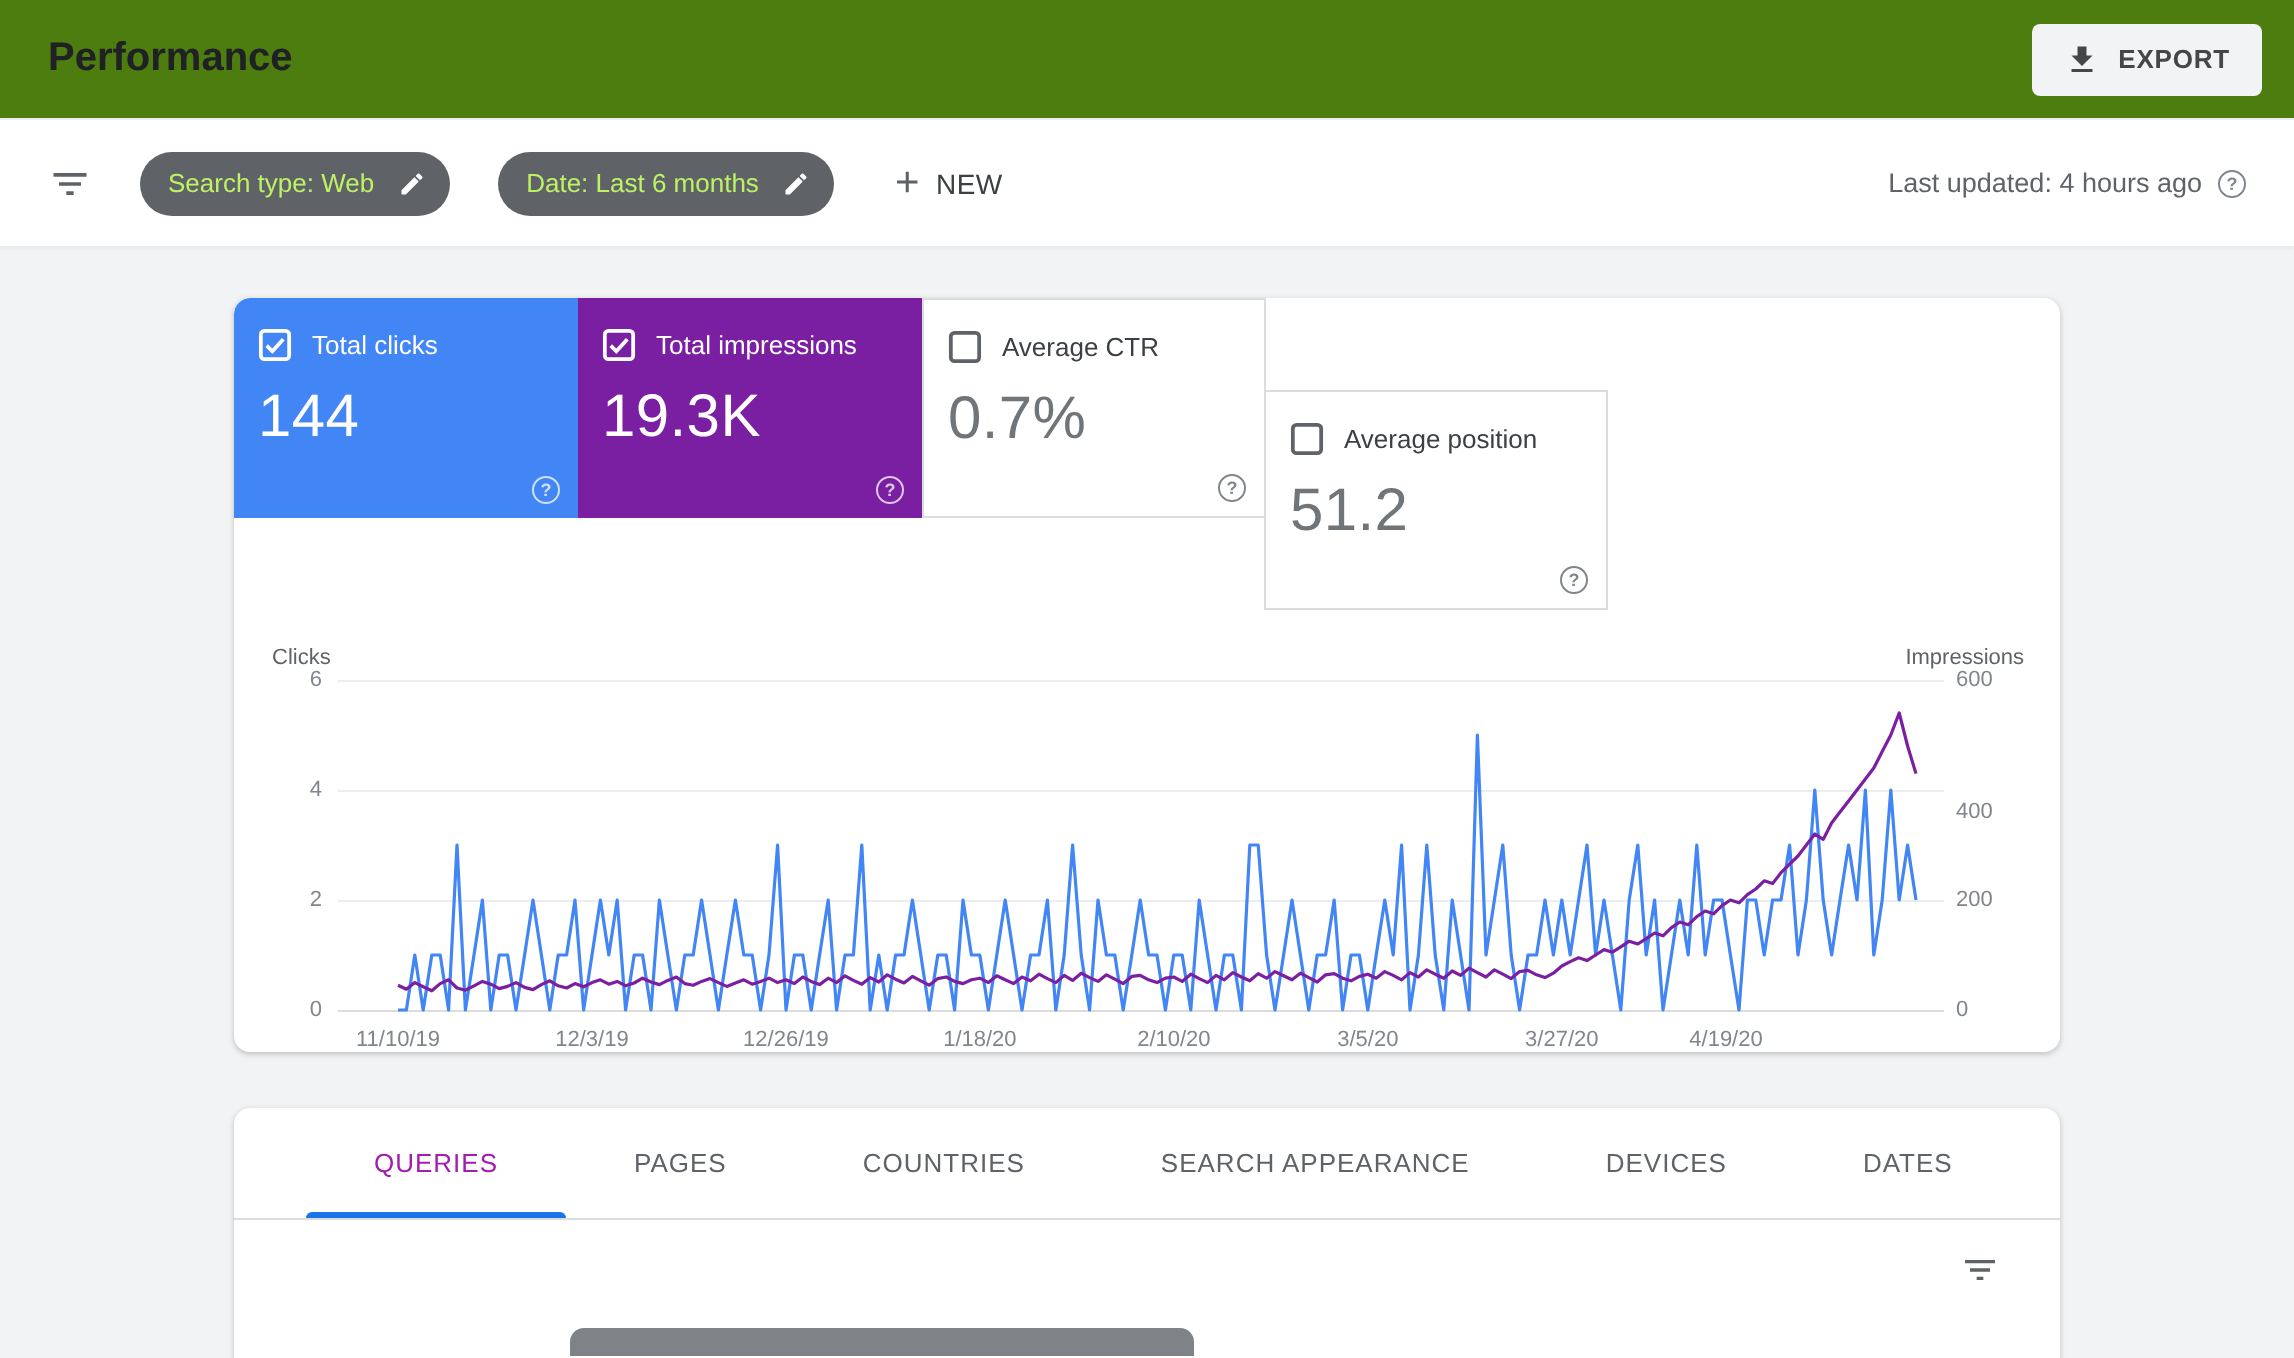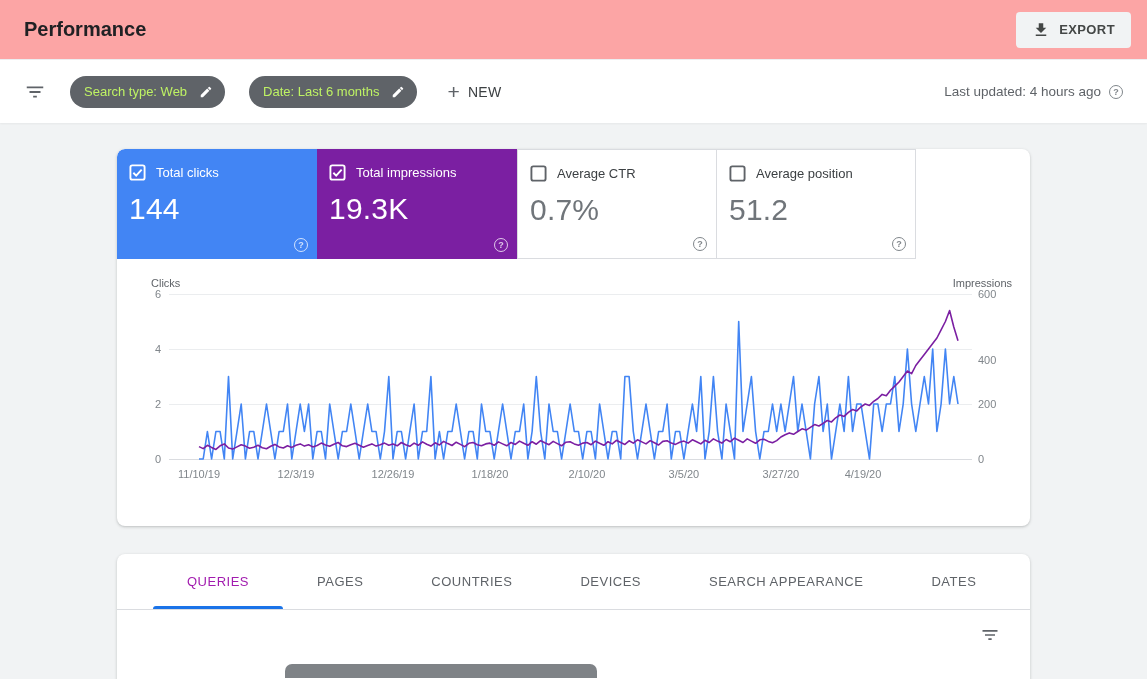--- a/index.html
+++ b/index.html
@@ -5,21 +5,21 @@
   * { box-sizing: border-box; }
   html,body { margin:0; padding:0; }
   body {
     width:1147px; height:679px; overflow:hidden;
     background:#f1f3f4;
     font-family:"Liberation Sans", sans-serif;
     color:#202124;
   }
   
   .app-header {
-    height:60px; background:#fca5a5;
+    height:60px; background:#4d7c0f;
     display:flex; align-items:center; justify-content:space-between;
     padding:0 16px 0 24px;
     border-bottom:1px solid #eceef0;
   }
   .page-title { font-size:20px; font-weight:700; color:#202124; margin:0; }
   .export-btn {
     display:flex; align-items:center; gap:9px;
     background:#f1f3f4; border:none; border-radius:4px;
     height:36px; padding:0 16px;
     font-family:inherit; font-size:13px; font-weight:700; letter-spacing:.4px;
@@ -58,37 +58,37 @@
   .content { width:913px; margin:26px auto 0; }
   .card {
     background:#fff; border-radius:8px;
     box-shadow:0 1px 2px rgba(60,64,67,.18), 0 1px 3px 1px rgba(60,64,67,.08);
   }
   .performance-card { height:377px; overflow:hidden; }
   .table-card { margin-top:28px; height:180px; overflow:hidden; position:relative; }
   
   .metrics-row { display:flex; }
   .tile {
-    width:200px; height:110px; padding:15px 12px 10px 12px;
+    width:172px; height:110px; padding:15px 12px 10px 12px;
     position:relative; cursor:pointer; flex:none;
   }
   .tile-clicks { background:#4285f4; color:#fff; border-top-left-radius:8px; }
   .tile-impressions { background:#7b1fa2; color:#fff; }
   .tile-plain { background:#fff; border:1px solid #dadce0; color:#3c4043; }
-  .tile-plain + .tile-plain { margin-left:-1px; }
+  .tile-plain + .tile-plain { margin-left:-1px;margin-top:46px; }
   .cb-row { display:flex; align-items:center; gap:10px; font-size:13px; white-space:nowrap; }
   .tile .value { font-size:30px; font-weight:400; margin-top:11px; letter-spacing:.2px; }
   .tile-plain .value { color:#70757a; }
   .tile .help-circle { position:absolute; right:9px; bottom:7px; }
   .tile-clicks .help-circle, .tile-impressions .help-circle { color:rgba(255,255,255,.75); }
   .metrics-filler { flex:1; }
   
   .chart-area { position:relative; margin:18px 18px 0; height:222px; }
   .axis-title { position:absolute; top:0; font-size:11px; color:#5f6368; }
-  .axis-title.left { left:16px; }
+  .axis-title.left { left:1px; }
   .axis-title.right { right:0; }
   .yticks { position:absolute; top:17px; height:166px; font-size:11px; color:#80868b; }
   .yticks.left { left:0; width:26px; }
   .yticks.right { right:0; width:34px; }
   .yticks span { position:absolute; transform:translateY(-50%); }
   .yticks.left span { right:0; }
   .yticks.right span { left:0; }
   .plot { position:absolute; left:34px; right:40px; top:17px; height:166px; }
   .plot svg { display:block; overflow:visible; }
   .x-labels { position:absolute; left:34px; right:40px; top:191px; height:18px; font-size:11px; color:#80868b; }
@@ -254,22 +254,22 @@
           <span style="left: 694px;">4/19/20</span>
         </div>
     </div>
   </section>
 
   <section class="card table-card">
     <div class="tabs-row">
       <div class="tab active">QUERIES</div>
       <div class="tab">PAGES</div>
       <div class="tab">COUNTRIES</div>
+      <div class="tab">SEARCH APPEARANCE</div>
       <div class="tab">DEVICES</div>
-      <div class="tab">SEARCH APPEARANCE</div>
       <div class="tab">DATES</div>
     </div>
     <div class="table-filter-row">
       <span>
         <svg width="20" height="20" viewBox="0 0 24 24">
             <path fill="#5f6368" d="M3 6v2h18V6H3zm3 7h12v-2H6v2zm4 5h4v-2h-4v2z"></path>
           </svg>
       </span>
     </div>
     <div class="loading-bar"></div>

